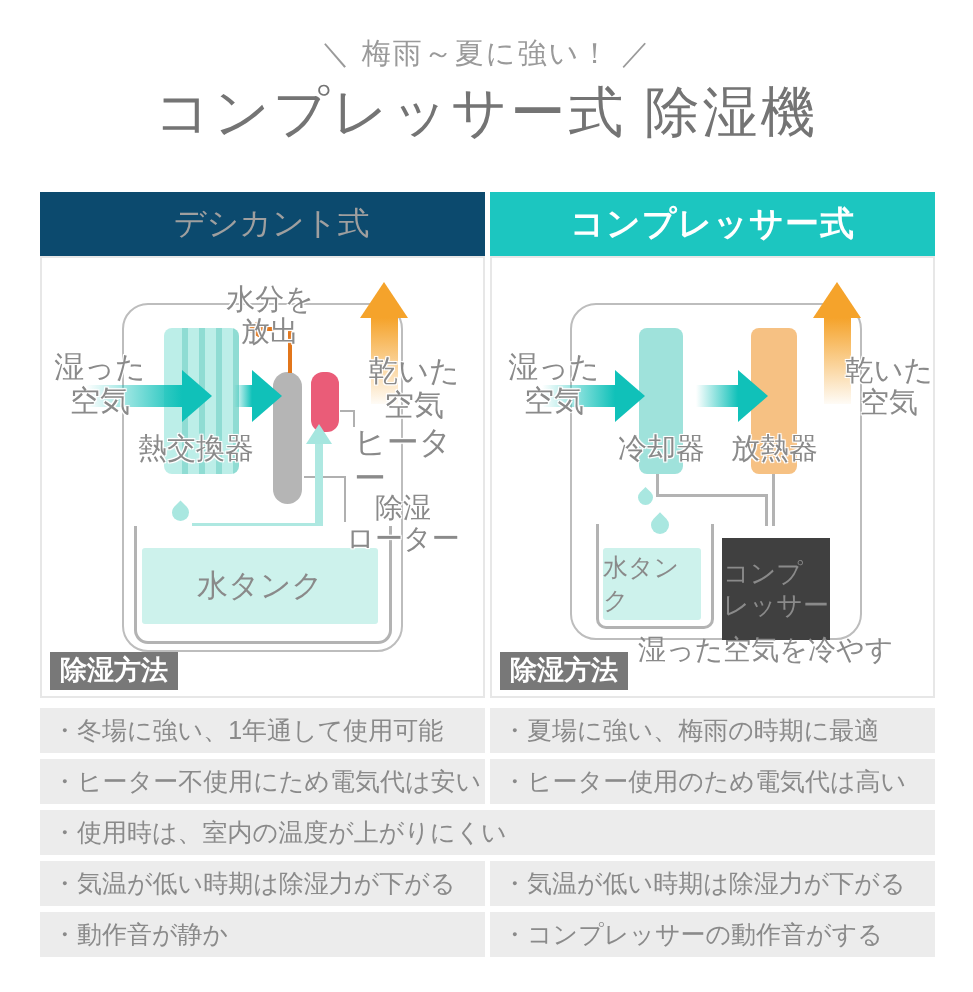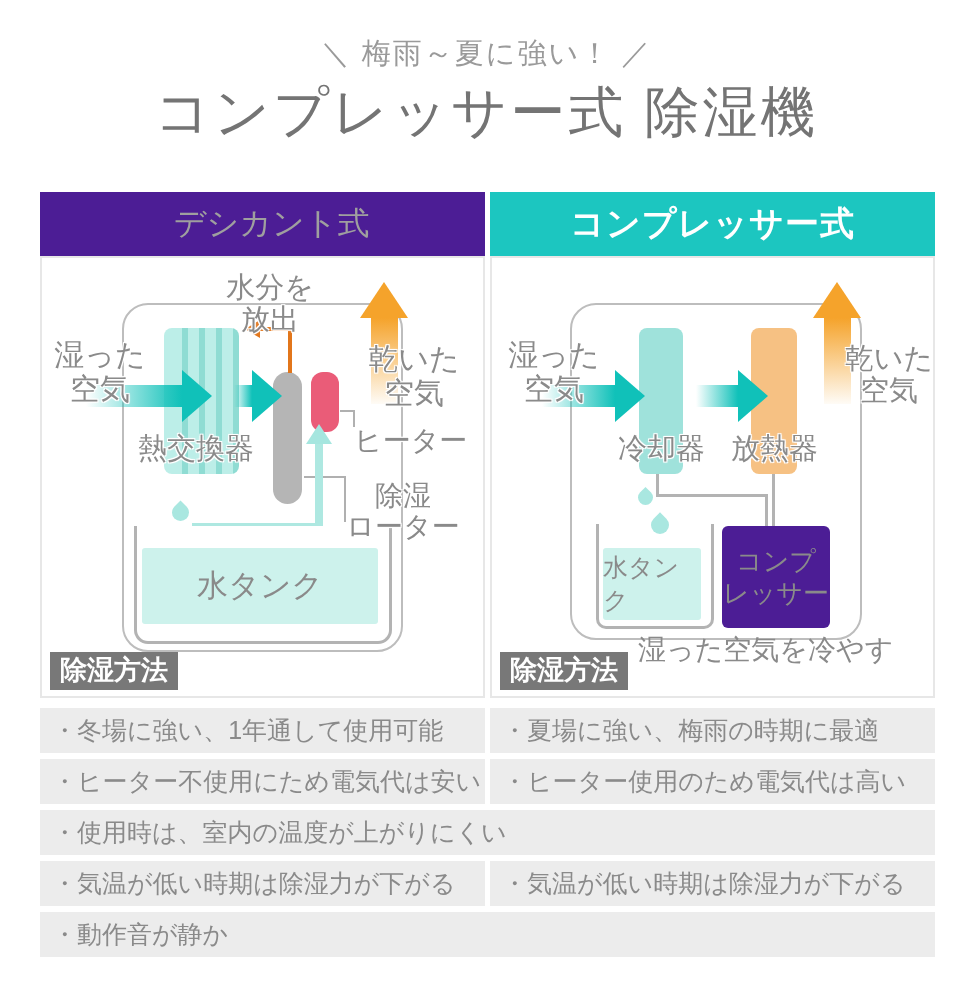--- a/index.html
+++ b/index.html
@@ -9,25 +9,25 @@
   
   .tagline{position:absolute;top:34px;left:0;width:100%;text-align:center;
            font-size:29px;color:#9a9a9a;letter-spacing:2px;}
   .title{position:absolute;top:76px;left:0;width:100%;text-align:center;
          font-size:55px;color:#747474;font-weight:500;letter-spacing:3px;margin:0;}
 
   
   .grid{position:absolute;left:40px;top:192px;width:895px;display:flex;gap:5px;}
   .col{flex:1;min-width:0;}
   .colhead{height:64px;display:flex;align-items:center;justify-content:center;font-size:32px;}
-  .colhead.desic{background:#4c1d95;color:#9f9f9f;padding-left:18px;}
+  .colhead.desic{background:#0c4a6e;color:#9f9f9f;padding-left:18px;}
   .colhead.compr{background:#1cc6c0;color:#fff;font-weight:bold;font-size:34px;letter-spacing:1px;}
 
   .panel{position:relative;height:442px;background:#fff;border:2px solid #e7e7e7;box-sizing:border-box;}
-  .pre{white-space:pre-line;}
+  .pre{white-space:pre-line;margin-top:12px;}
   .lbl{position:absolute;color:#8a8a8a;line-height:1.12;z-index:6;
        text-shadow:-1px -1px 0 #fff,1px -1px 0 #fff,-1px 1px 0 #fff,1px 1px 0 #fff,0 0 3px #fff;}
   .housing{position:absolute;border:2px solid #bdbdbd;border-radius:26px;z-index:1;}
 
   .ar{position:absolute;display:flex;align-items:center;height:52px;z-index:5;}
   .ar .sh{height:22px;}
   .ar .hd{width:0;height:0;border-top:26px solid transparent;border-bottom:26px solid transparent;}
   .ar.teal .sh{background:linear-gradient(90deg,rgba(16,193,185,0),#10c1b9);}
   .ar.teal .hd{border-left:30px solid #10c1b9;}
 
@@ -51,22 +51,22 @@
              background-image:repeating-linear-gradient(90deg,transparent 0 11px,#8fdcd3 11px 17px);
              background-position:7px 0;}
   .rotor{background:#b5b5b5;border-radius:15px;}
   .heater{background:#ea5c78;border-radius:12px;}
   .cooler{background:#9fe2db;}
   .radiator{background:#f6c183;}
 
   .tank{position:absolute;border:3px solid #b3b3b3;border-top:none;border-radius:0 0 14px 14px;z-index:2;}
   .tankfill{position:absolute;background:#cdf2ec;border-radius:3px;z-index:3;
             display:flex;align-items:center;justify-content:center;color:#8a8a8a;}
-  .compressor{position:absolute;background:#4c1d95;border-radius:6px;z-index:3;
-              display:flex;align-items:center;justify-content:center;color:#8a8a8a;text-align:center;}
+  .compressor{position:absolute;background:#404040;border-radius:0;z-index:3;
+              display:flex;align-items:center;justify-content:center;color:#8a8a8a;}
   .drop{position:absolute;background:#a9e7e0;border-radius:0 50% 50% 50%;transform:rotate(45deg);z-index:4;}
 
   .method{position:absolute;left:8px;bottom:6px;display:flex;align-items:center;gap:10px;z-index:7;}
   .badge{background:#787878;color:#fff;font-size:27px;font-weight:bold;padding:4px 10px;line-height:1.1;margin-top:43px;}
   .mtext{font-size:28px;color:#8a8a8a;white-space:nowrap;}
 
   
   .rows{position:absolute;left:40px;top:708px;width:895px;}
   .row{display:flex;gap:5px;margin-bottom:6px;}
   .cell{flex:1;min-width:0;background:#ececec;height:45px;line-height:45px;font-size:25px;
@@ -113,21 +113,21 @@
 放出</div>
 
         <div class="arrow-up" style="left:318px;top:24px;">
           <div class="hd"></div>
           <div class="sh"></div>
         </div>
         <div class="lbl pre" style="left:316px;top:84px;width:112px;text-align:center;font-size:30px;">乾いた
 空気</div>
 
         <div class="elbow" style="left:298px;top:152px;width:13px;height:15px;"></div>
-        <div class="lbl" style="left:312px;top:167px;font-size:28px;">ヒーター</div>
+        <div class="lbl" style="left:312px;top:167px;font-size:32px;">ヒーター</div>
 
         <div class="elbow" style="left:262px;top:218px;width:40px;height:44px;"></div>
         <div class="lbl pre" style="left:300px;top:222px;width:122px;text-align:center;font-size:28px;">除湿
 ローター</div>
 
         <div class="drop" style="left:130px;top:246px;width:17px;height:17px;"></div>
         <div class="line tealine" style="left:150px;top:265px;width:130px;height:3px;"></div>
         <div class="upteal-hd" style="left:264px;top:166px;"></div>
         <div class="line tealine" style="left:273px;top:184px;width:8px;height:84px;"></div>
 
@@ -203,16 +203,17 @@
     </div>
     <div class="row">
       <div class="cell">・使用時は、室内の温度が上がりにくい</div>
     </div>
     <div class="row">
       <div class="cell">・気温が低い時期は除湿力が下がる</div>
       <div class="cell">・気温が低い時期は除湿力が下がる</div>
     </div>
     <div class="row">
       <div class="cell">・動作音が静か</div>
+      <div class="cell">・コンプレッサーの動作音がする</div>
     </div>
   </div>
 
 </div>
 
 </body></html>

